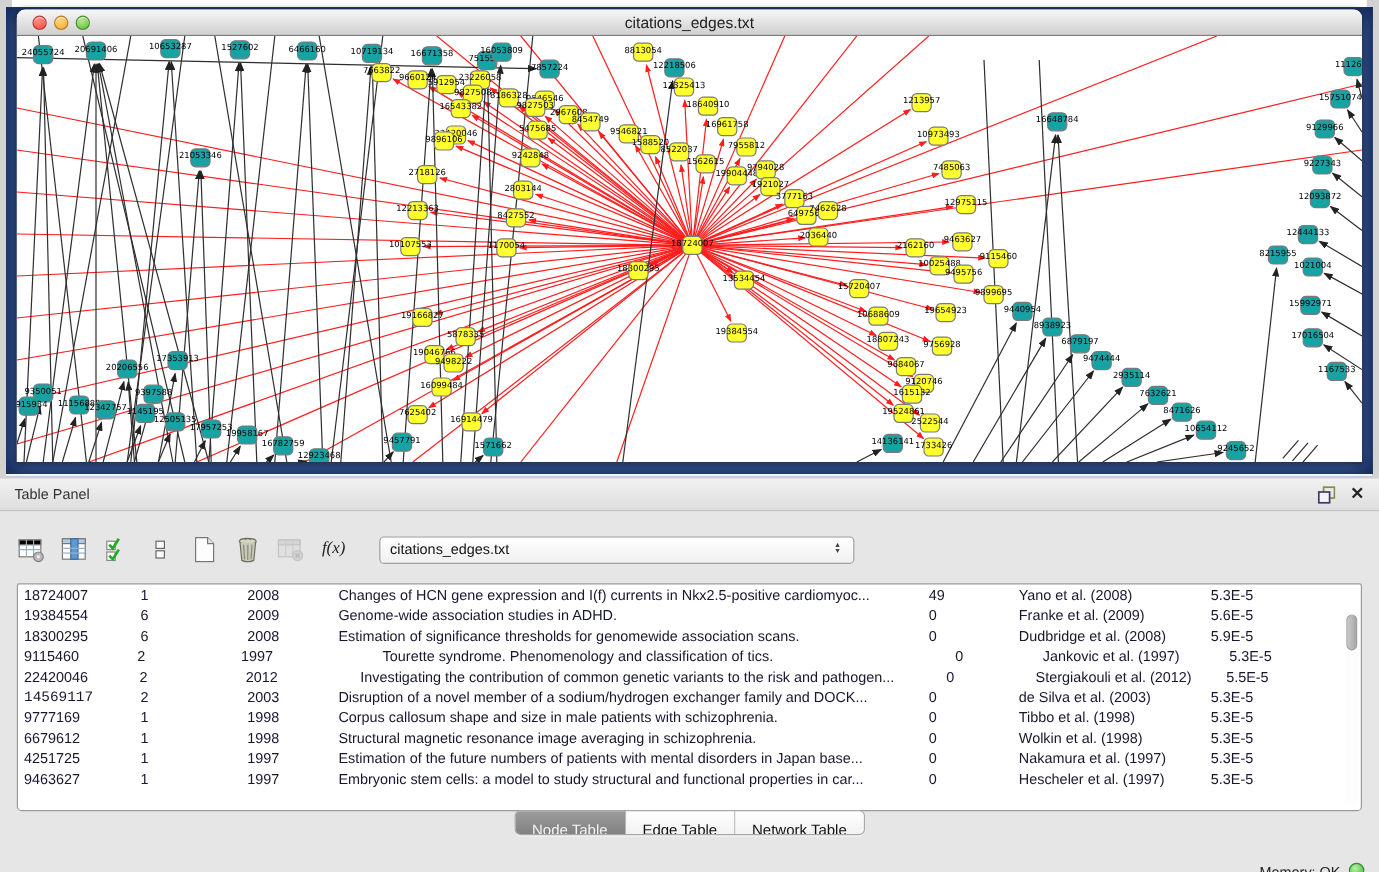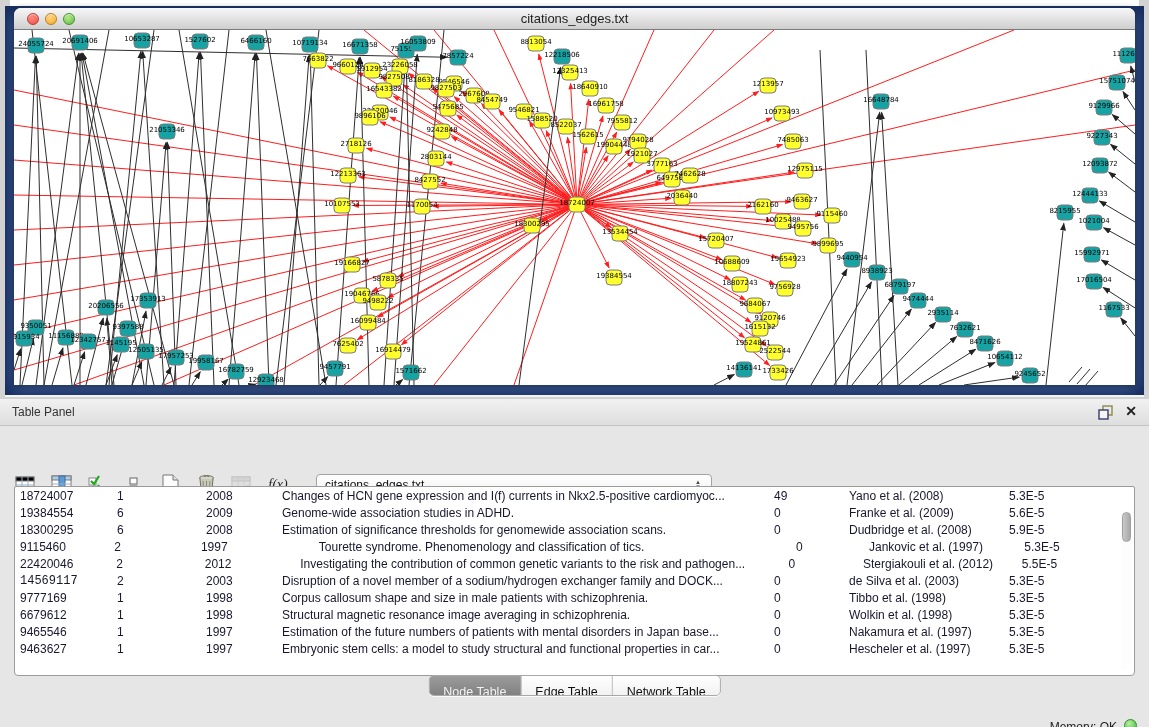--- a/index.html
+++ b/index.html
@@ -31,21 +31,21 @@
 
   
   #table-panel { left:0; top:399px; width:1149px; height:328px; background:#e6e6e6; }
   #panel-header { left:0; top:0; width:1149px; height:27px;
     background:linear-gradient(#f1f1f1,#dedede); border-bottom:1px solid #c2c2c2;
     display:flex; align-items:center; }
   #panel-title { font-size:12px; color:#333; padding-left:12px; }
   #panel-float { position:absolute; right:36px; top:6px; width:15px; height:15px; cursor:pointer; }
   #panel-close { position:absolute; right:12px; top:4px; font-size:14px; font-weight:bold; color:#222; cursor:pointer; }
 
-  #toolbar { left:14px; top:44px; width:1121px; height:30px; display:flex; align-items:center; gap:12px;margin-top:27px; }
+  #toolbar { left:14px; top:44px; width:1121px; height:30px; display:flex; align-items:center; gap:12px; }
   .tb-icon { width:24px; height:22px; display:inline-flex; align-items:center; justify-content:center; cursor:pointer; }
   .tb-icon.disabled { opacity:.45; cursor:default; }
   #fx-icon { font-family:"Liberation Serif", serif; font-style:italic; font-size:14px; color:#222; }
   #net-combo { margin-left:14px; width:396px; height:23px; background:linear-gradient(#ffffff,#f0f0f0);
     border:1px solid #a3a3a3; border-radius:4px; display:flex; align-items:center;
     font-size:12px; color:#111; padding:0 8px; cursor:pointer; }
   #combo-arrows { margin-left:auto; display:flex; flex-direction:column; line-height:5px;
     font-size:6px; color:#444; padding-right:2px; }
 
   
@@ -672,21 +672,21 @@
         <div class="tr">
           <div class="td" style="width: 97px;">6679612</div>
           <div class="td" style="width: 89px;">1</div>
           <div class="td" style="width: 76px;">1998</div>
           <div class="td" style="width: 492px;">Structural magnetic resonance image averaging in schizophrenia.</div>
           <div class="td" style="width: 75px;">0</div>
           <div class="td" style="width: 160px;">Wolkin et al. (1998)</div>
           <div class="td" style="width: 118px;">5.3E-5</div>
         </div>
         <div class="tr">
-          <div class="td" style="width: 97px;">9465546</div>
+          <div class="td" style="width: 97px;">4251725</div>
           <div class="td" style="width: 89px;">1</div>
           <div class="td" style="width: 76px;">1997</div>
           <div class="td" style="width: 492px;">Estimation of the future numbers of patients with mental disorders in Japan base...</div>
           <div class="td" style="width: 75px;">0</div>
           <div class="td" style="width: 160px;">Nakamura et al. (1997)</div>
           <div class="td" style="width: 118px;">5.3E-5</div>
         </div>
         <div class="tr">
           <div class="td" style="width: 97px;">9463627</div>
           <div class="td" style="width: 89px;">1</div>

